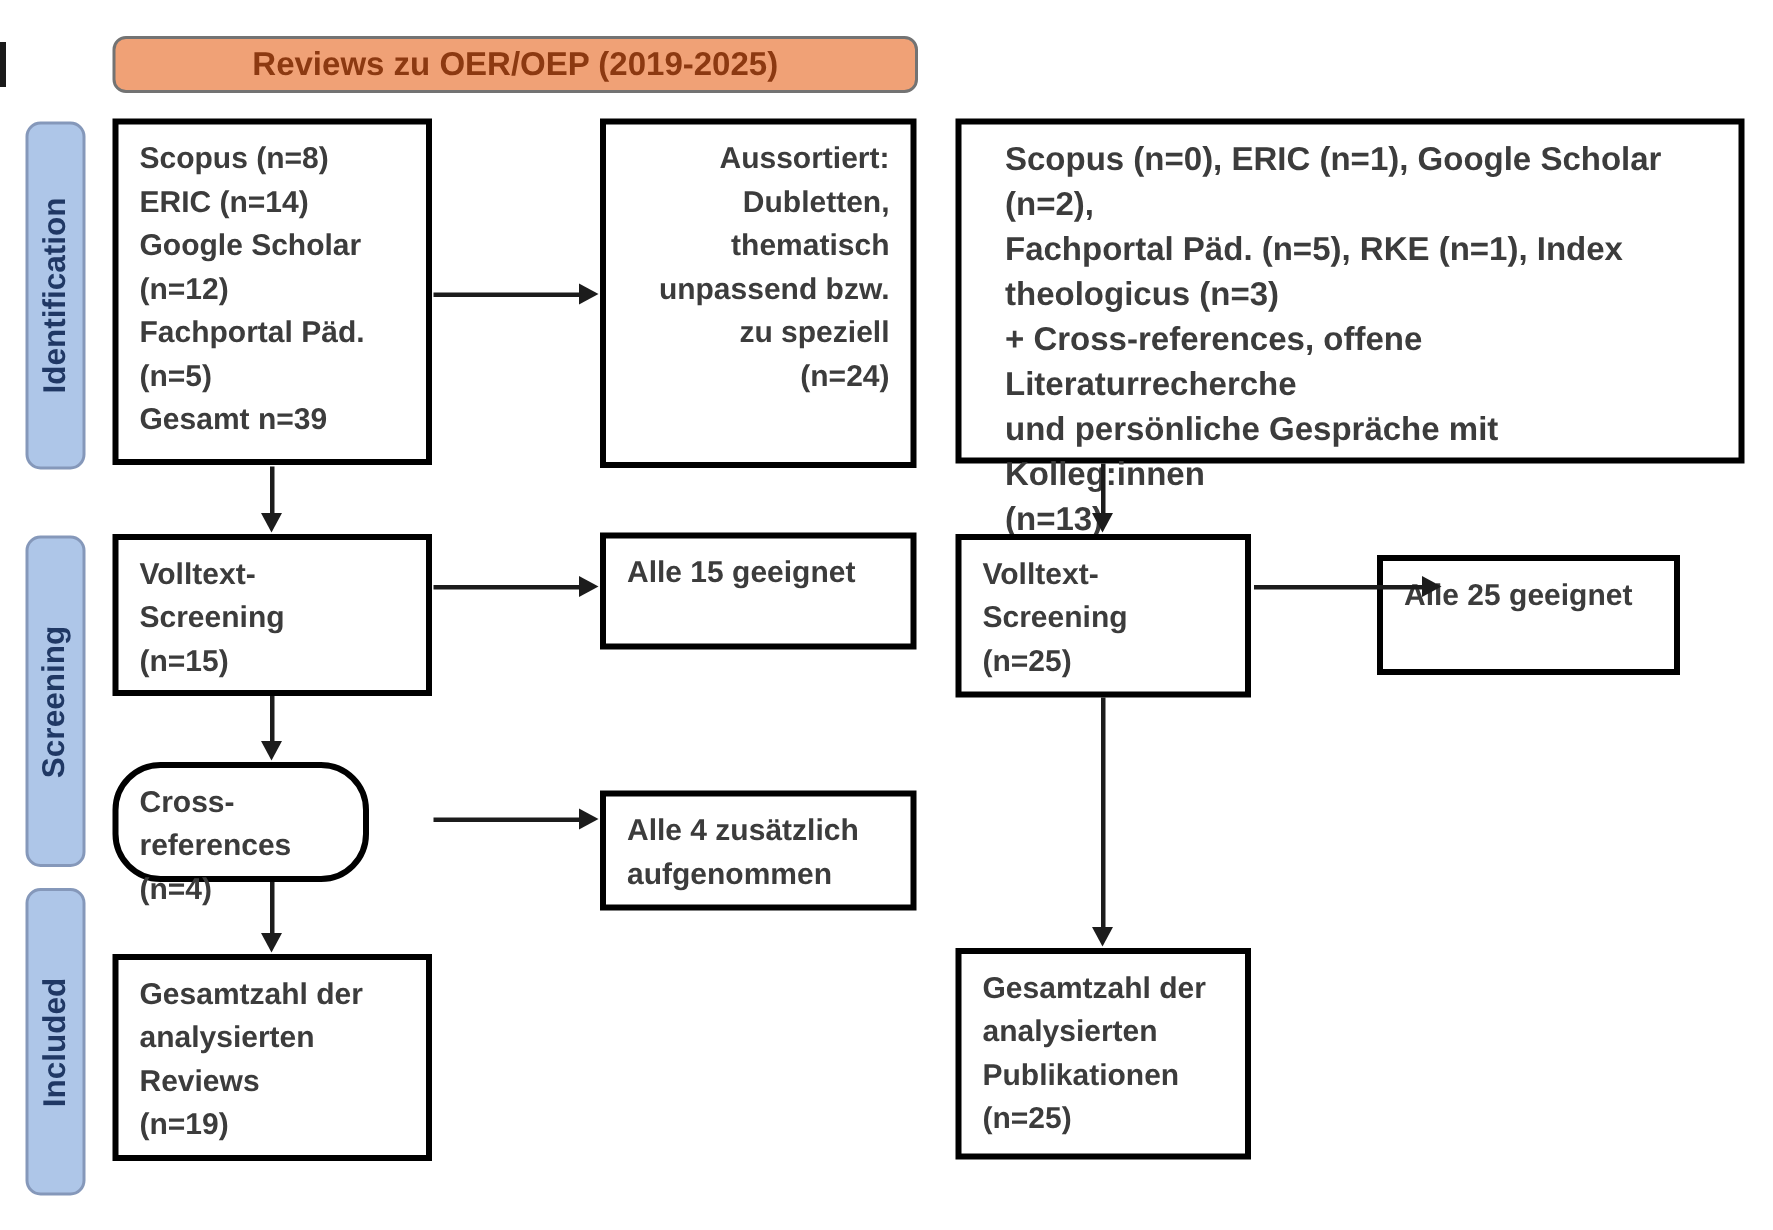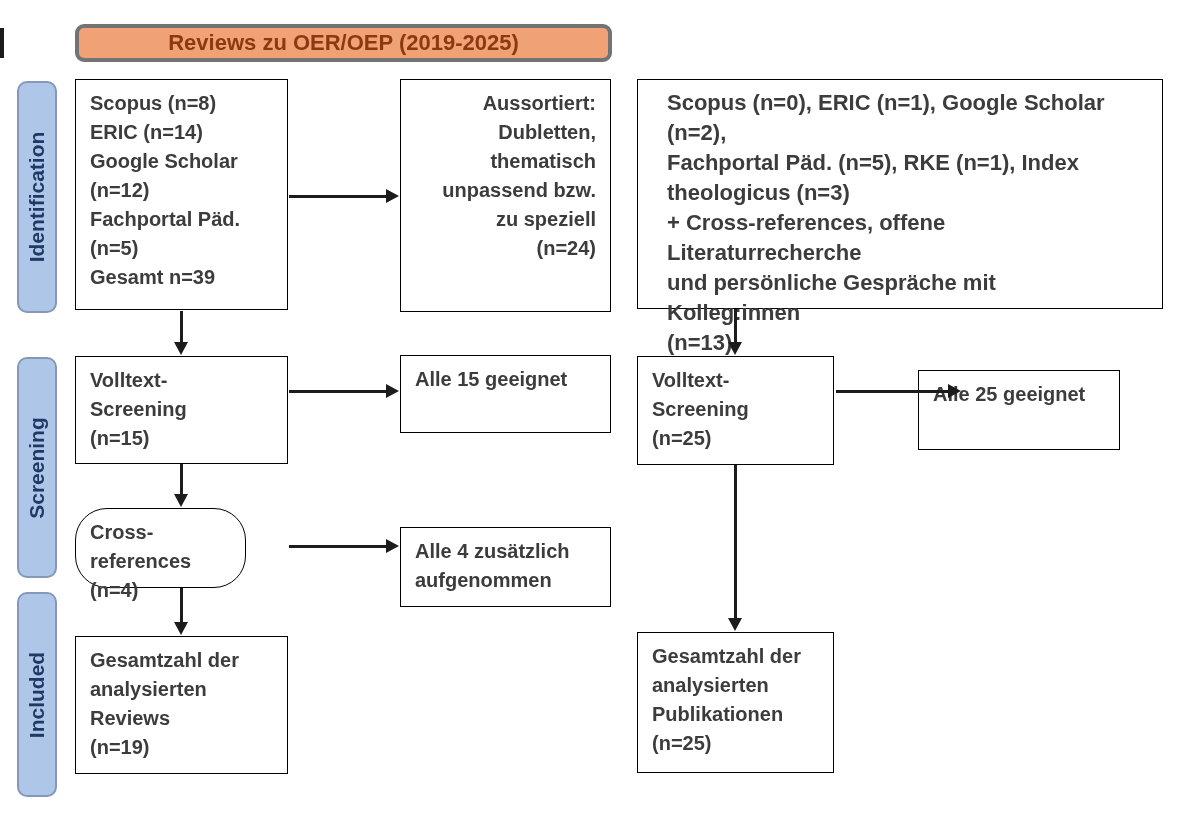--- a/index.html
+++ b/index.html
@@ -8,21 +8,21 @@
     width:1182px;height:820px;
     background:#ffffff;
     font-family:"Liberation Sans", sans-serif;
     overflow:hidden;
   }
   
   .pill{
     position:absolute;
     box-sizing:border-box;
     background:#F0A176;
-    border:4px solid #737373;
+    border:2px solid #737373;
     border-radius:9px;
     color:#8C3911;
     font-weight:bold;
     font-size:22px;
     display:flex;align-items:center;justify-content:center;
     text-align:center;
   }
   
   .stage{
     position:absolute;
@@ -37,21 +37,21 @@
   }
   .stage .rot{
     transform:rotate(-90deg);
     white-space:nowrap;
   }
   
   .fbox{
     position:absolute;
     box-sizing:border-box;
     background:#ffffff;
-    border:1px solid #000000;
+    border:4px solid #000000;
     color:#3C3C3C;
     font-weight:bold;
     font-size:20px;
     line-height:29px;
     padding:9px 14px;
     white-space:pre-line;
   }
   .fbox.wide{font-size:22px;line-height:30px;padding:8px 29px;}
   
   .arr{position:absolute;}

